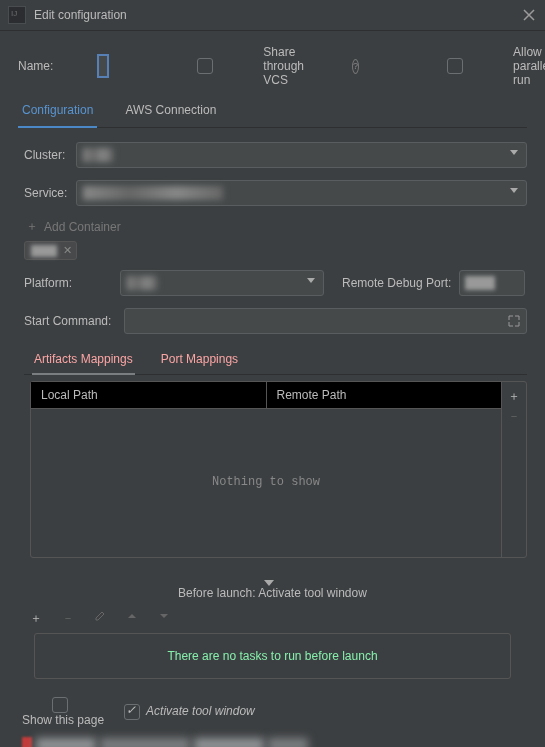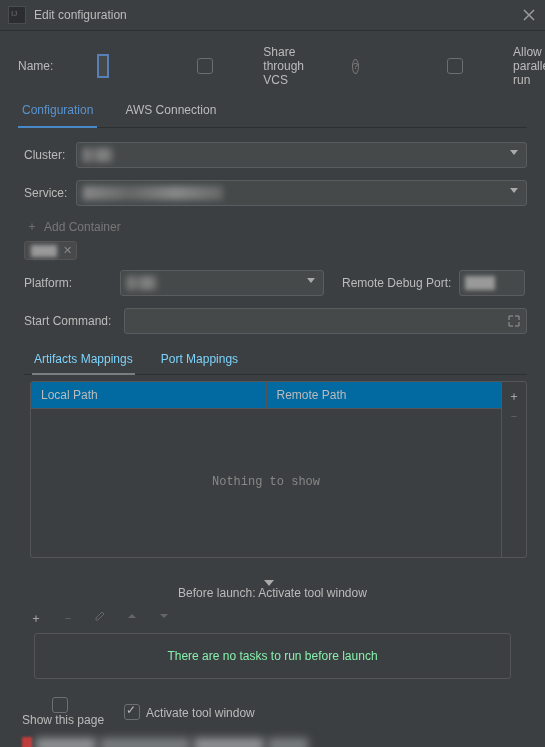--- a/index.html
+++ b/index.html
@@ -106,25 +106,25 @@
 .add-container-row { display:flex; align-items:center; color:#777; margin-bottom:6px; padding-left:2px;}
 .plus-small{width:12px;text-align:center;margin-right:6px;color:#777;}
 .container-tab { display:inline-flex;align-items:center;background:#47494b;border:1px solid #555;border-radius:3px;padding:2px 4px 2px 6px;margin-bottom:10px;}
 .container-tab .blur-small{width:26px;height:12px;filter:blur(2px);background:#999;}
 .container-tab .x{margin-left:6px;color:#888;cursor:pointer;font-size:11px;}
 .port-input{width:64px;height:24px;background:#45494a;border:1px solid #5a5d5f;border-radius:3px;margin-left:8px;}
 .port-input .blur-v{width:30px;height:14px;margin:5px;filter:blur(2px);background:#999;}
 .cmd-input{flex:1;height:24px;background:#45494a;border:1px solid #5a5d5f;border-radius:3px;display:flex;justify-content:flex-end;align-items:center;padding:0 6px;}
 .expand-icon{width:12px;height:12px;color:#999;}
 .subtabs{display:flex;border-bottom:1px solid #2e2f30;margin-top:6px;padding-left:8px;}
-.subtab{padding:6px 2px 8px 2px;margin-right:24px;color:#7dd3fc;cursor:pointer;position:relative;}
+.subtab{padding:6px 2px 8px 2px;margin-right:24px;color:#fca5a5;cursor:pointer;position:relative;}
 .subtab.active::after{content:"";position:absolute;left:0;right:0;bottom:-1px;height:2px;background:#7b7e80;}
 .mapping-area{border:1px solid #555;border-radius:3px;margin:6px 0 0 6px;display:flex;height:175px;}
 .mapping-table{flex:1;}
-.mapping-header{display:flex;background:#0369a1;border-bottom:1px solid #555;}
+.mapping-header{display:flex;background:#000000;border-bottom:1px solid #555;}
 .mapping-header .col{flex:1;padding:6px 10px;border-right:1px solid #555;}
 .mapping-header .col:last-child{border-right:none;}
 .mapping-body{height:145px;display:flex;align-items:center;justify-content:center;color:#888;font-family:Liberation Mono, monospace;}
 .mapping-tools{width:24px;border-left:1px solid #555;display:flex;flex-direction:column;align-items:center;padding-top:6px;}
 .mapping-tools .tool{height:20px;color:#bbb;cursor:pointer;}
 .mapping-tools .tool.dis{color:#666;}
 .before-launch{margin-top:22px;padding:0 4px;}
 .bl-header{display:flex;align-items:center;cursor:pointer;flex-direction:column;}
 .bl-caret{width:0;height:0;border-left:5px solid transparent;border-right:5px solid transparent;border-top:6px solid #aaa;margin-right:8px;}
 .bl-toolbar{display:flex;gap:20px;padding:10px 4px 6px 8px;color:#bbb;}
@@ -267,21 +267,21 @@
       </span>
     </div>
     <div class="bl-box">There are no tasks to run before launch</div>
   </div>
 
   <div class="bottom-checks">
     <div style="display:flex;align-items:center;flex-direction:column;">
       <div class="checkbox"></div>
       <div>Show this page</div>
     </div>
-    <div style="display:flex;align-items:flex-end;">
+    <div style="display:flex;align-items:flex-start;font-style:italic;">
       <div class="checkbox checked"></div>
       <div>Activate tool window</div>
     </div>
   </div>
 
   <div class="redacted-bar">
     <div class="r1"></div>
     <div class="r2 ra"></div>
     <div class="r2 rb"></div>
     <div class="r2 rc"></div>

